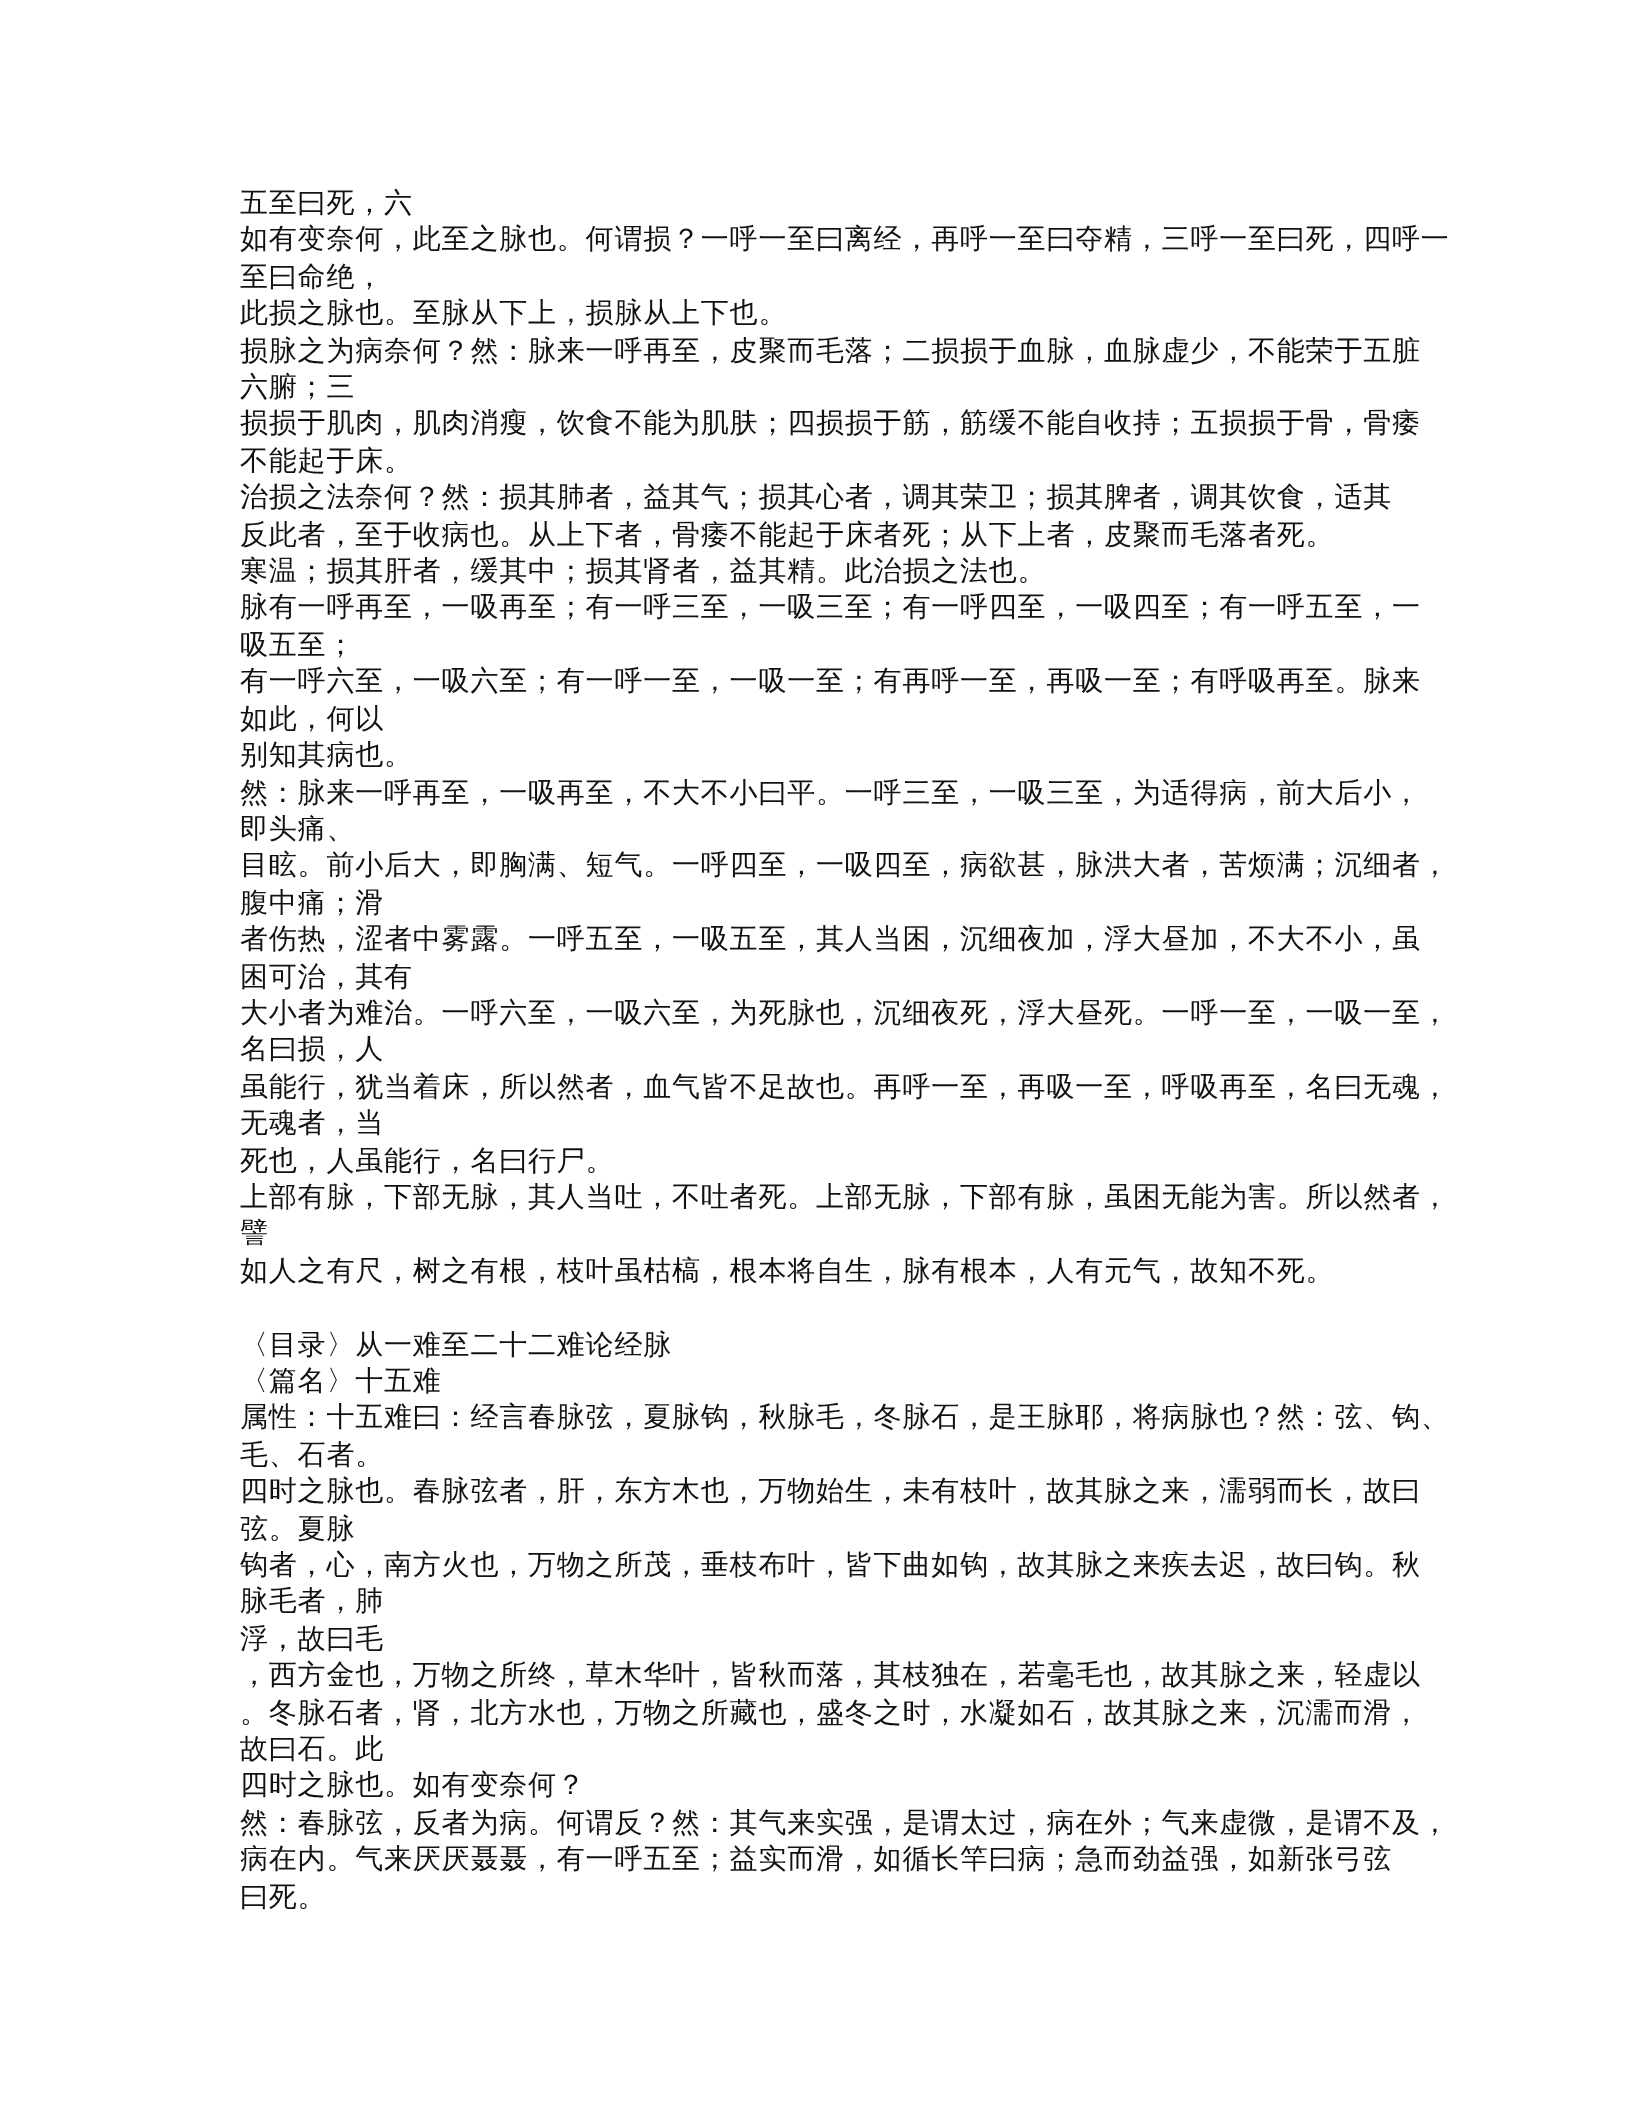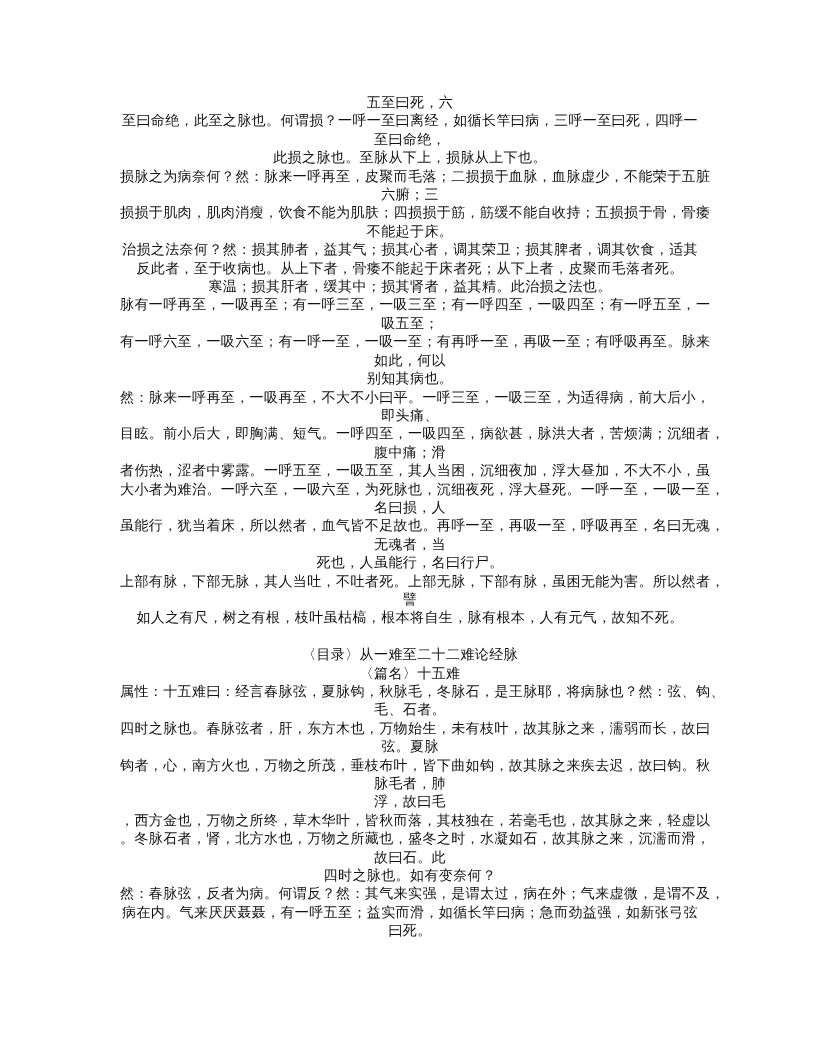--- a/index.html
+++ b/index.html
@@ -6,51 +6,51 @@
   body { width: 816px; height: 1056px; position: relative; overflow: hidden; }
   .page {
     position: absolute;
     left: 120px;
     top: 94px;
     width: 580px;
     font-family: Liberation Mono, monospace;
     font-size: 14px;
     line-height: 18.4px;
     color: #111111;
-    text-align: center;
   }
   .line { white-space: nowrap; display: block; letter-spacing: 0.4px; }
   .blank { height: 18.4px; }
 </style>
 </head>
 <body>
 
 <div class="page">
   <div>
     <span class="line">五至曰死，六</span>
-    <span class="line">至曰命绝，此至之脉也。何谓损？一呼一至曰离经，如循长竿曰病，三呼一至曰死，四呼一</span>
+    <span class="line">如有变奈何，此至之脉也。何谓损？一呼一至曰离经，再呼一至曰夺精，三呼一至曰死，四呼一</span>
     <span class="line">至曰命绝，</span>
     <span class="line">此损之脉也。至脉从下上，损脉从上下也。</span>
     <span class="line">损脉之为病奈何？然：脉来一呼再至，皮聚而毛落；二损损于血脉，血脉虚少，不能荣于五脏</span>
     <span class="line">六腑；三</span>
     <span class="line">损损于肌肉，肌肉消瘦，饮食不能为肌肤；四损损于筋，筋缓不能自收持；五损损于骨，骨痿</span>
     <span class="line">不能起于床。</span>
     <span class="line">治损之法奈何？然：损其肺者，益其气；损其心者，调其荣卫；损其脾者，调其饮食，适其</span>
     <span class="line">反此者，至于收病也。从上下者，骨痿不能起于床者死；从下上者，皮聚而毛落者死。</span>
     <span class="line">寒温；损其肝者，缓其中；损其肾者，益其精。此治损之法也。</span>
     <span class="line">脉有一呼再至，一吸再至；有一呼三至，一吸三至；有一呼四至，一吸四至；有一呼五至，一</span>
     <span class="line">吸五至；</span>
     <span class="line">有一呼六至，一吸六至；有一呼一至，一吸一至；有再呼一至，再吸一至；有呼吸再至。脉来</span>
     <span class="line">如此，何以</span>
     <span class="line">别知其病也。</span>
     <span class="line">然：脉来一呼再至，一吸再至，不大不小曰平。一呼三至，一吸三至，为适得病，前大后小，</span>
     <span class="line">即头痛、</span>
     <span class="line">目眩。前小后大，即胸满、短气。一呼四至，一吸四至，病欲甚，脉洪大者，苦烦满；沉细者，</span>
     <span class="line">腹中痛；滑</span>
     <span class="line">者伤热，涩者中雾露。一呼五至，一吸五至，其人当困，沉细夜加，浮大昼加，不大不小，虽</span>
+    <span class="line">困可治，其有</span>
     <span class="line">大小者为难治。一呼六至，一吸六至，为死脉也，沉细夜死，浮大昼死。一呼一至，一吸一至，</span>
     <span class="line">名曰损，人</span>
     <span class="line">虽能行，犹当着床，所以然者，血气皆不足故也。再呼一至，再吸一至，呼吸再至，名曰无魂，</span>
     <span class="line">无魂者，当</span>
     <span class="line">死也，人虽能行，名曰行尸。</span>
     <span class="line">上部有脉，下部无脉，其人当吐，不吐者死。上部无脉，下部有脉，虽困无能为害。所以然者，</span>
     <span class="line">譬</span>
     <span class="line">如人之有尺，树之有根，枝叶虽枯槁，根本将自生，脉有根本，人有元气，故知不死。</span>
   </div>
 

